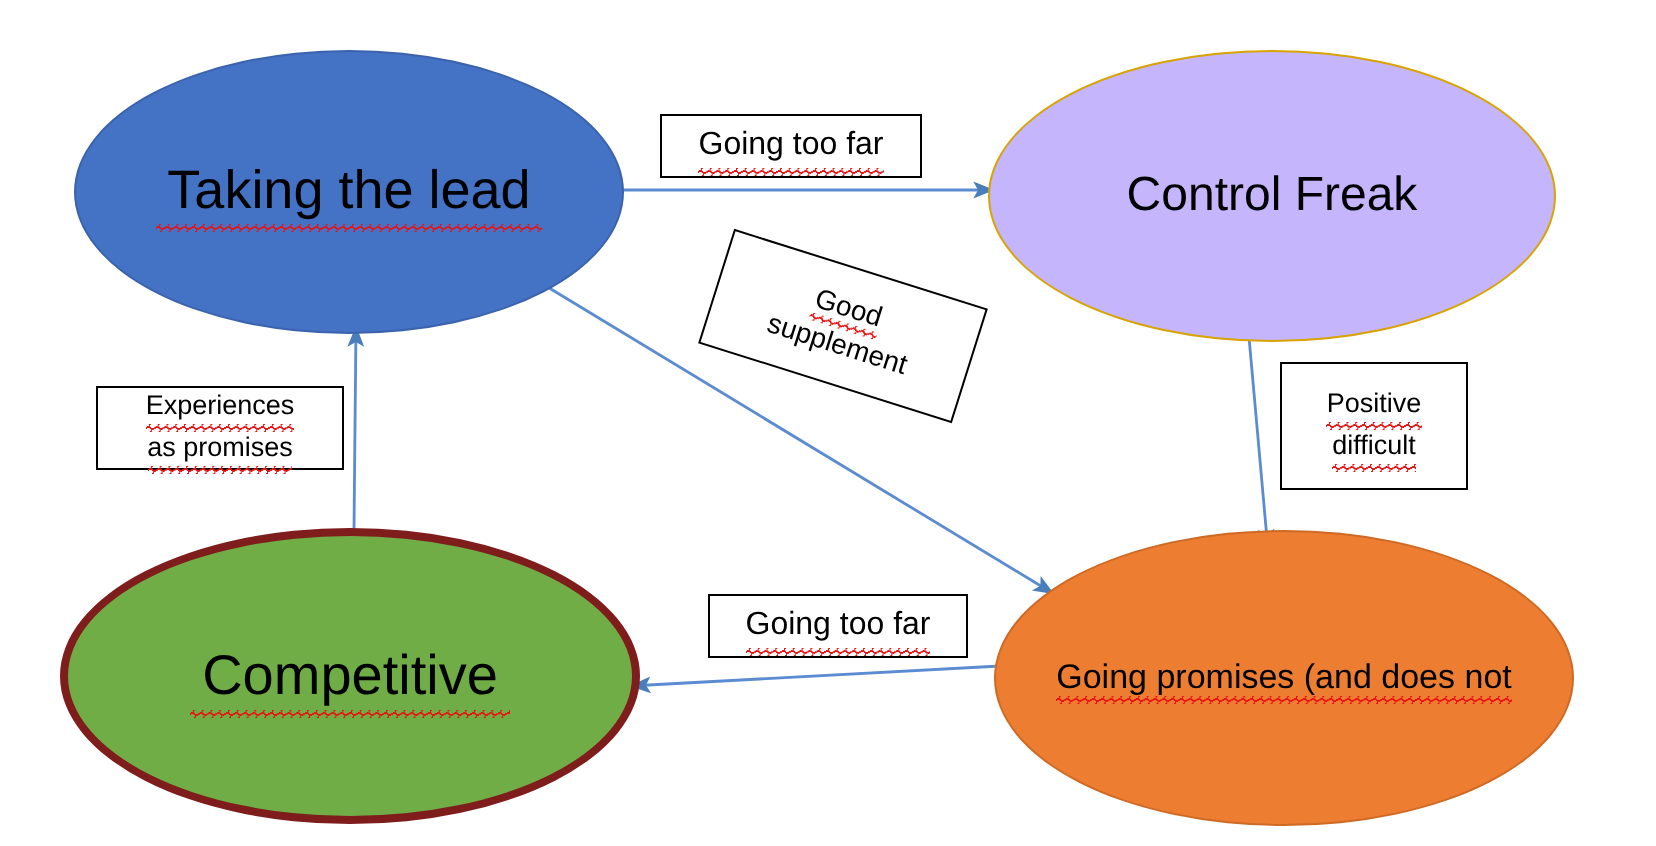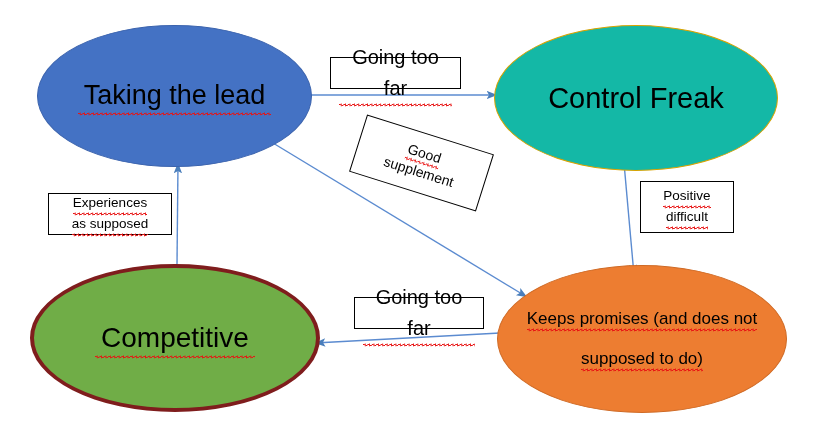--- a/index.html
+++ b/index.html
@@ -42,23 +42,23 @@
   }
 
   #node-taking-the-lead {
     left: 37px;  top: 25px;  width: 275px; height: 142px;
     background: #4472C4;
     border: 1px solid #3b63ad;
     font-size: 27px;
   }
   #node-control-freak {
     left: 494px; top: 25px;  width: 284px; height: 146px;
-    background: #14b8a6;
+    background: #c4b5fd;
     border: 1px solid #d9a300;
-    font-size: 29px;
+    font-size: 24px;
   }
   #node-competitive {
     left: 30px;  top: 264px; width: 290px; height: 148px;
     background: #70AD47;
     border: 4px solid #7f1d1d;
     font-size: 28px;
   }
   #node-keeps-promises {
     left: 497px; top: 265px; width: 290px; height: 148px;
     background: #ED7D31;
@@ -89,28 +89,28 @@
   .tagbox {
     position: absolute;
     background: #ffffff;
     border: 1px solid #000000;
     box-sizing: border-box;
     display: flex;
     flex-direction: column;
     align-items: center;
     justify-content: center;
     color: #000000;
-    font-size: 20px;
+    font-size: 16px;
     line-height: 1.55;
     text-align: center;
     padding: 3px 8px;
   }
   #tag-going-too-far-top   { left: 330px; top: 57px;  width: 131px; height: 32px; }
   #tag-experiences         { left: 48px;  top: 193px; width: 124px; height: 42px; font-size: 13.5px; }
-  #tag-positive-opposite   { left: 640px; top: 181px; width: 94px;  height: 52px; font-size: 13.5px; }
+  #tag-positive-opposite   { left: 640px; top: 181px; width: 94px;  height: 64px; font-size: 13.5px; }
   #tag-going-too-far-bot   { left: 354px; top: 297px; width: 130px; height: 32px; }
 
   #tag-good-supplement {
     left: 355px; top: 133px; width: 133px; height: 60px;
     transform: rotate(17.5deg);
     font-size: 14px;
     line-height: 1.35;
   }
 </style>
 </head>
@@ -143,32 +143,31 @@
   <div class="node" id="node-control-freak">
     <span class="label">Control Freak</span>
   </div>
 
   <div class="node" id="node-competitive">
     <span class="label sq">Competitive</span>
   </div>
 
   <div class="node" id="node-keeps-promises">
     <div class="label">
-      <div><span class="sq">Keeps promises (and does not</span></div>
-      <div><span class="sq">supposed to do)</span></div>
+      <div><span class="sq">Going promises (and does not</span></div>
     </div>
   </div>
 
   <div class="tagbox" id="tag-going-too-far-top">
     <span class="sq">Going too far</span>
   </div>
 
   <div class="tagbox" id="tag-experiences">
     <span class="sq">Experiences</span>
-    <span class="sq">as supposed</span>
+    <span class="sq">as promises</span>
   </div>
 
   <div class="tagbox" id="tag-good-supplement">
     <span class="sq">Good</span>
     <span>supplement</span>
   </div>
 
   <div class="tagbox" id="tag-positive-opposite">
     <span class="sq">Positive</span>
     <span class="sq">difficult</span>

